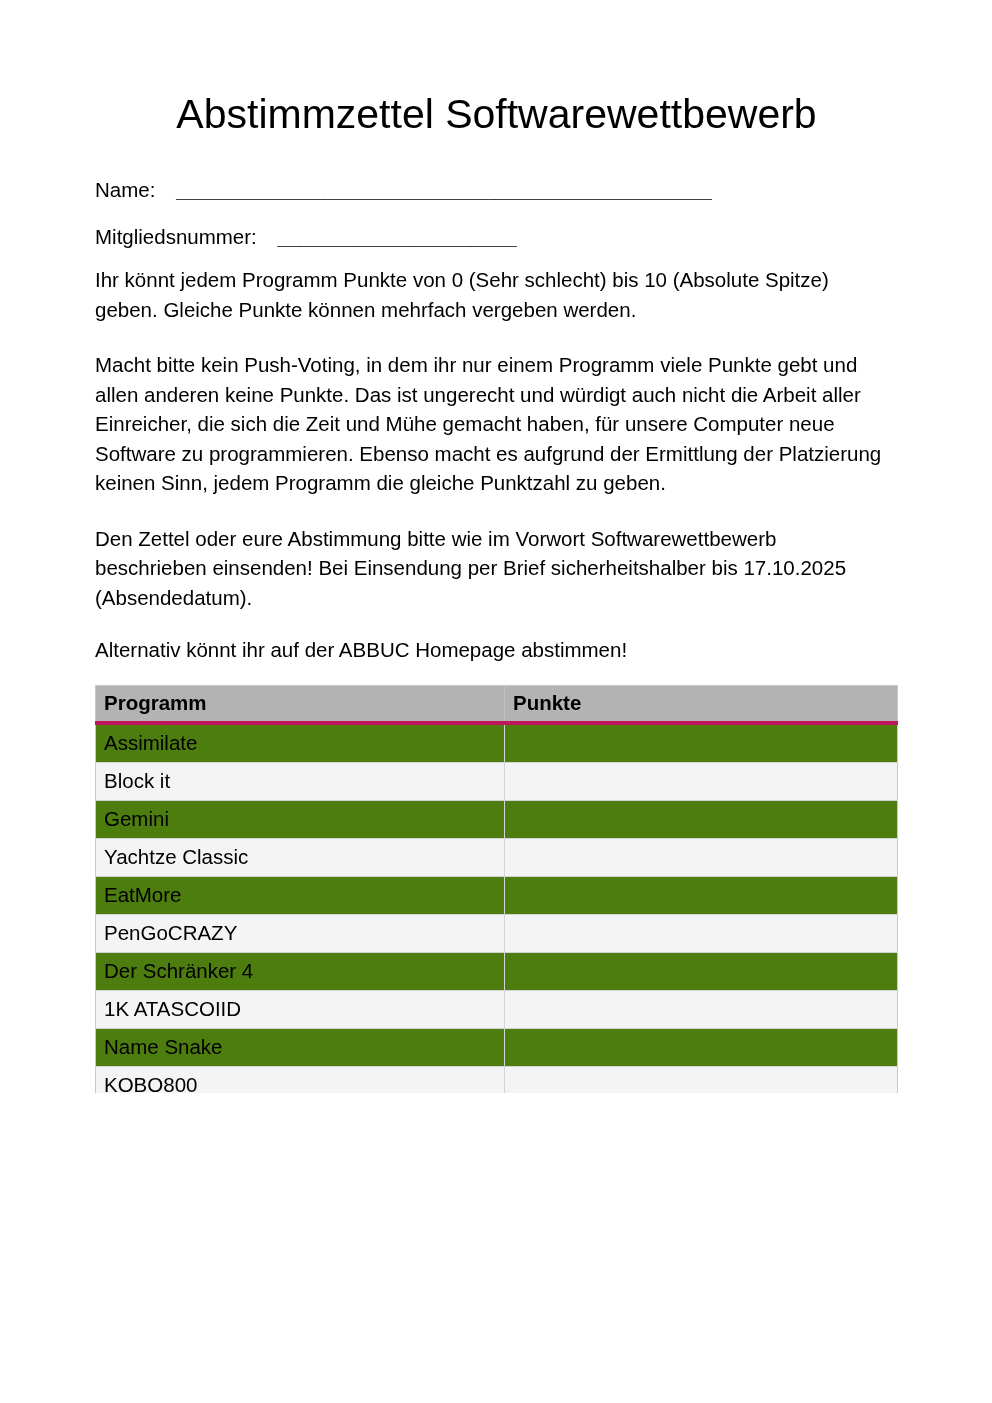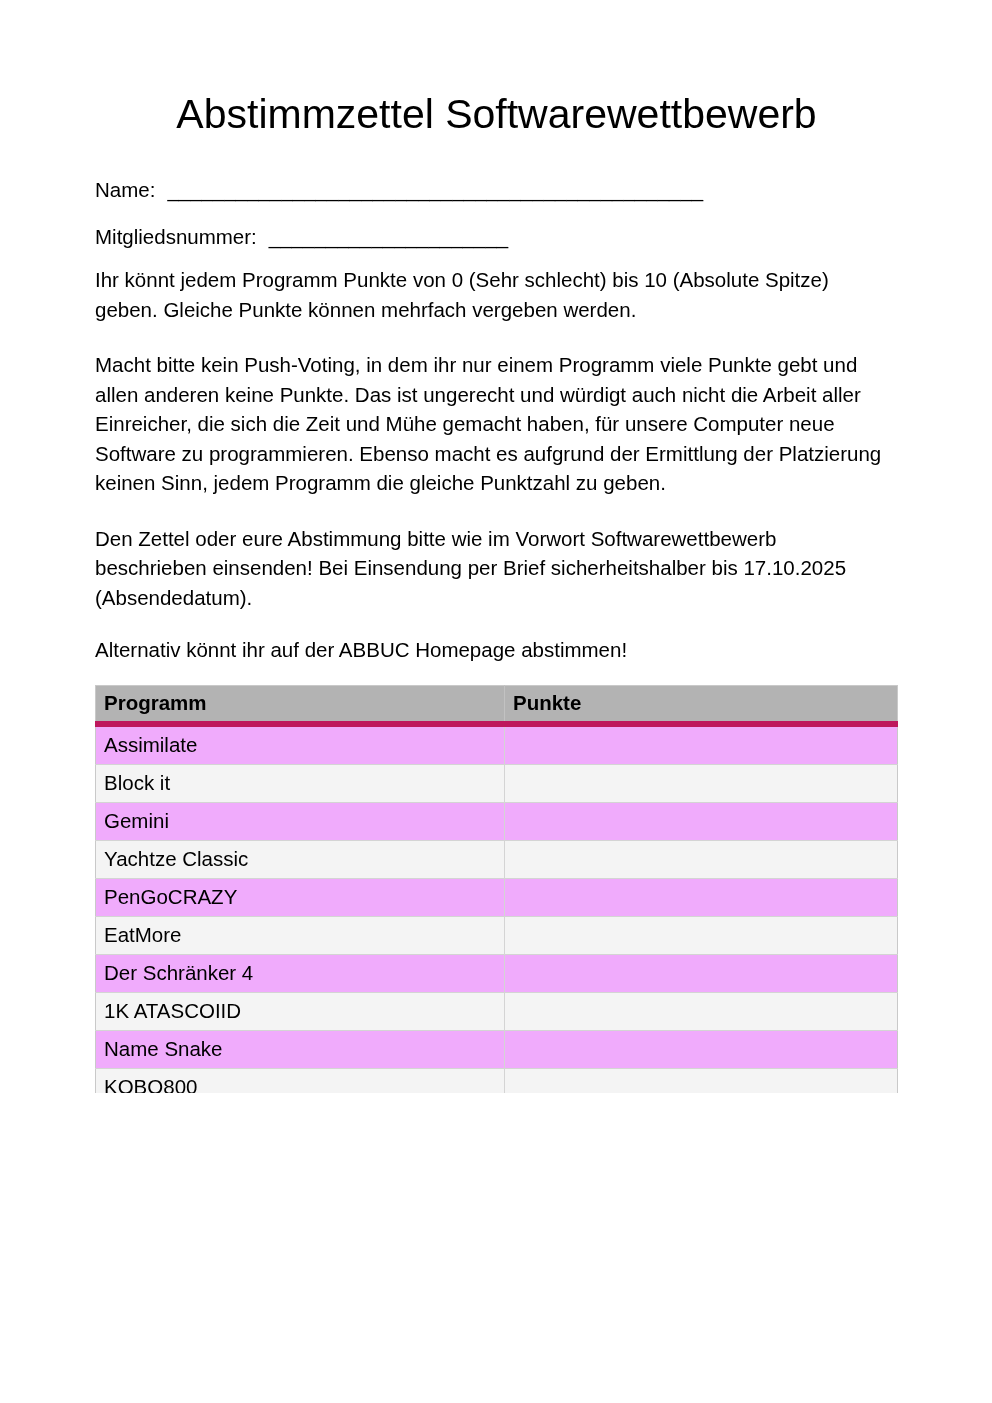--- a/index.html
+++ b/index.html
@@ -22,21 +22,21 @@
     text-align: center;
     white-space: nowrap;
   }
   .field-row {
     font-size: 20.5px;
     line-height: 29.5px;
     margin: 36px 0 0 0;
     white-space: nowrap;
   }
   .field-row.member { margin-top: 17px; }
-  .blank { margin-left: 12px; }
+  .blank { margin-left: 22px; font-style: italic; }
   p.body {
     font-size: 20.5px;
     line-height: 29.5px;
     margin: 26px 0 0 0;
     max-width: 790px;
   }
   p.body.first { margin-top: 14px; }
   p.body.last { margin-top: 23px; }
   table.vote {
     border-collapse: collapse;
@@ -45,32 +45,32 @@
     margin-top: 20px;
     border: 1px solid #c9c9c9;
   }
   table.vote th {
     background: #b3b3b3;
     font-size: 20.5px;
     font-weight: 700;
     text-align: left;
     height: 35px;
     padding: 0 0 0 8px;
-    border-bottom: 6px solid #be185d;
+    border-bottom: 4px solid #be185d;
     vertical-align: middle;
   }
   table.vote th.col-program { width: 400px; border-right: 1px solid #c2c2c2; }
   table.vote td {
     font-size: 20.5px;
     font-weight: 400;
     height: 37px;
     padding: 0 0 0 8px;
     border-bottom: 1px solid #d4d4d4;
     vertical-align: middle;
-    background: #f0abfc;
+    background: #4d7c0f;
   }
   table.vote td.prog { border-right: 1px solid #d4d4d4; }
   table.vote tbody tr:nth-child(even) td { background: #f4f4f4; }
 </style>
 </head>
 <body>
 
 <div class="page">
 
   <h1 class="title">Abstimmzettel Softwarewettbewerb</h1>
@@ -106,25 +106,25 @@
       </tr>
       <tr>
         <td class="prog">Gemini</td>
         <td class="pts"></td>
       </tr>
       <tr>
         <td class="prog">Yachtze Classic</td>
         <td class="pts"></td>
       </tr>
       <tr>
-        <td class="prog">PenGoCRAZY</td>
+        <td class="prog">EatMore</td>
         <td class="pts"></td>
       </tr>
       <tr>
-        <td class="prog">EatMore</td>
+        <td class="prog">PenGoCRAZY</td>
         <td class="pts"></td>
       </tr>
       <tr>
         <td class="prog">Der Schränker 4</td>
         <td class="pts"></td>
       </tr>
       <tr>
         <td class="prog">1K ATASCOIID</td>
         <td class="pts"></td>
       </tr>

